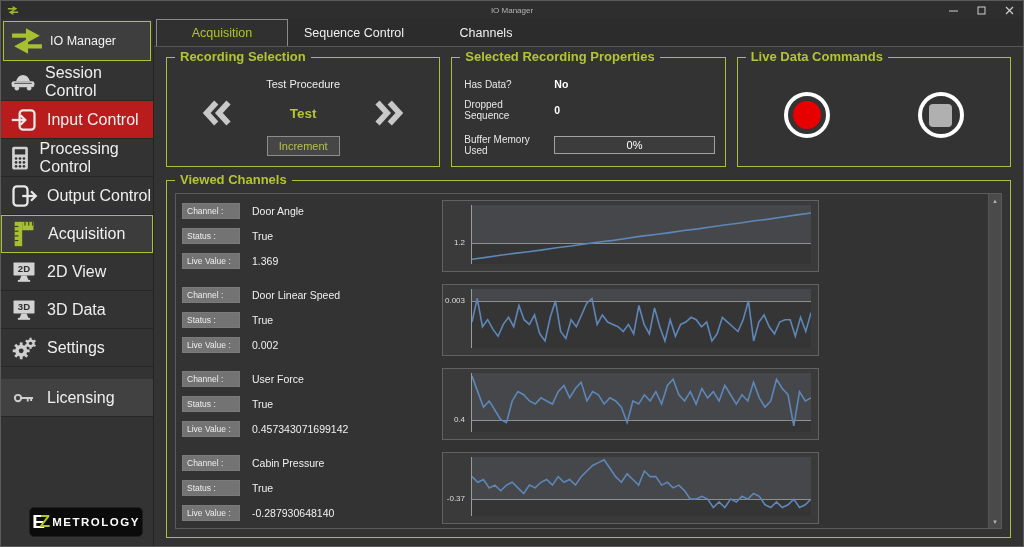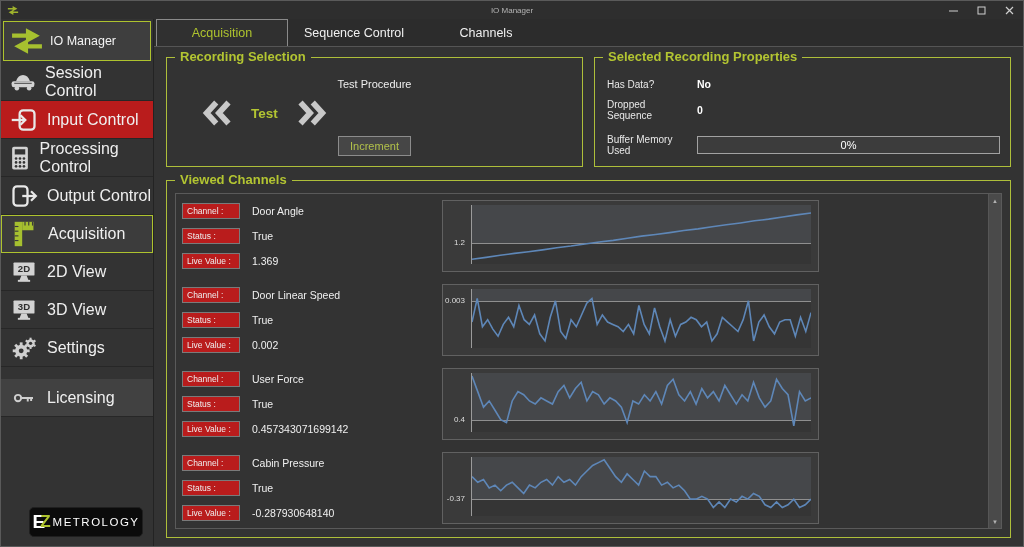--- a/index.html
+++ b/index.html
@@ -33,21 +33,21 @@
   .side-item .icn { width:46px; display:flex; justify-content:center; }
   .side-item .lbl { color:#efefef; font-size:16px; }
   .side-item.selected { background:#b91c1c; }
   .side-item.active-page { background:#3c3c3c; border:1px solid #aec32e; }
   .side-item.lighter { background:#414141;margin-top:12px; }
   .logo-box { position:absolute; left:28px; bottom:9px; width:114px; height:30px;
     background:#0b0b0b; border-radius:5px; border:1px solid #1f1f1f;
     display:flex; align-items:center; justify-content:center; }
   .logo-e { color:#ffffff; font-weight:bold; font-size:19px; }
   .logo-z { color:#aec32e; font-weight:bold; font-size:17px; margin-left:-5px; }
-  .logo-rest { color:#ffffff; font-weight:normal; font-size:11.5px; letter-spacing:1.5px; margin-left:2px; }
+  .logo-rest { color:#ffffff; font-weight:bold; font-size:11.5px; letter-spacing:1.5px; margin-left:2px; }
 
   
   .main { flex:1; display:flex; flex-direction:column; min-width:0; }
   .tabstrip { height:27px; background:#2c2c2c; display:flex; padding-left:2px; flex:0 0 auto; }
   .tab { width:132px; display:flex; align-items:center; justify-content:center;
     font-size:12.5px; color:#f0f0f0; }
   .tab.active { color:#aec32e; background:#303030; border:1px solid #8a8a8a; border-bottom:none; }
   .content { flex:1; border-top:1px solid #555555; padding:10px 12px 8px 12px;
     display:flex; flex-direction:column; min-height:0; }
 
@@ -55,22 +55,22 @@
   .groupbox { position:relative; border:1px solid #aebf3a; }
   .groupbox > .gb-title { position:absolute; top:-9px; left:8px; background:#333333;
     padding:0 5px; color:#b3c532; font-size:13px; font-weight:600; white-space:nowrap; }
   .toprow { display:flex; gap:11px; height:110px; flex:0 0 auto; }
   .toprow .groupbox { flex:1 1 0; }
 
   
   .rec-sel-inner { height:100%; display:flex; flex-direction:column; align-items:center;
     justify-content:space-between; padding:20px 0 10px 0; }
   .rec-field-label { font-size:11px; color:#eeeeee; }
-  .rec-mid { width:100%; display:flex; align-items:center; 
-    padding:0 34px;gap:16px; }
+  .rec-mid { width:100%; display:flex; align-items:center; justify-content:space-between;
+    padding:0 34px; }
   .rec-value { color:#b3c532; font-size:13.5px; font-weight:600; }
   .chev { display:flex; }
   .btn-increment { background:#464646; border:1px solid #8c8c8c; color:#b2c14a;
     font-size:11px; padding:3px 11px; }
 
   
   .props-inner { padding:20px 10px 0 12px; }
   .prop-row { display:flex; align-items:center; margin-bottom:9px; }
   .prop-label { width:82px; font-size:10px; color:#e8e8e8; }
   .prop-value { font-size:10.5px; color:#ffffff; font-weight:600; margin-left:8px; }
@@ -87,21 +87,21 @@
   .rec-dot { width:28px; height:28px; border-radius:50%; background:#e60000; }
   .stop-sq { width:23px; height:23px; border-radius:4px; background:#b0b0b0; }
 
   
   .viewed { margin-top:13px; flex:1; min-height:0; }
   .vc-panel { position:absolute; top:12px; left:8px; right:8px; bottom:8px;
     border:1px solid #5a5a5a; display:flex; }
   .vc-left { width:266px; padding:9px 0 0 6px; flex:0 0 auto; }
   .vc-block { height:72px; margin-bottom:12px; }
   .vc-row { display:flex; align-items:center; height:16px; margin-bottom:9px; }
-  .tag { width:58px; height:16px; background:#b91c1c; border:1px solid #7a7a7a;
+  .tag { width:58px; height:16px; background:#737373; border:1px solid #7a7a7a;
     color:#eeeeee; font-size:8.5px; display:flex; align-items:center; padding-left:4px;
     flex:0 0 auto; }
   .vc-val { margin-left:12px; font-size:10.5px; color:#f0f0f0; white-space:nowrap; }
 
   .vc-charts { width:377px; padding-top:6px; flex:0 0 auto; }
   .chartbox { height:72px; margin-bottom:12px; border:1px solid #616161; background:#3a3a3a;
     position:relative; }
   .plot { position:absolute; left:28px; right:7px; top:4px; bottom:7px;
     background:#353535; border-left:1px solid #9b9b9b; }
   .grid-band { position:absolute; left:0; right:0; top:0; background:#45474a; }
@@ -251,21 +251,21 @@
 
       <div class="side-item">
         <span class="icn">
           <svg width="30" height="28" viewBox="0 0 32 32">
             <rect x="4" y="5" width="24" height="15" rx="1" fill="#d2d2d2"></rect>
             <text x="16" y="16.5" font-size="11" font-weight="bold" fill="#2e2e2e" text-anchor="middle" font-family="Liberation Sans, sans-serif">3D</text>
             <path d="M13 20 h6 l2 5 h-10 z" fill="#d2d2d2"></path>
             <rect x="9" y="25" width="14" height="2.2" fill="#d2d2d2"></rect>
           </svg>
         </span>
-        <span class="lbl">3D View</span>
+        <span class="lbl">3D Data</span>
       </div>
 
       <div class="side-item">
         <span class="icn">
           <svg width="30" height="30" viewBox="0 0 32 32">
             <g fill="#cfcfcf">
               <rect x="11.5" y="10" width="3" height="4" transform="rotate(0 13 19)"></rect>
               <rect x="11.5" y="10" width="3" height="4" transform="rotate(45 13 19)"></rect>
               <rect x="11.5" y="10" width="3" height="4" transform="rotate(90 13 19)"></rect>
               <rect x="11.5" y="10" width="3" height="4" transform="rotate(135 13 19)"></rect>
@@ -360,20 +360,31 @@
               </div>
               <div class="prop-row buffer">
                 <span class="prop-label">Buffer Memory Used</span>
                 <span class="progressbar">
                   <span>0%</span>
                 </span>
               </div>
             </div>
           </div>
 
+          <div class="groupbox">
+            <span class="gb-title">Live Data Commands</span>
+            <div class="live-inner">
+              <span class="ring-btn">
+                <span class="rec-dot"></span>
+              </span>
+              <span class="ring-btn">
+                <span class="stop-sq"></span>
+              </span>
+            </div>
+          </div>
         </div>
 
         <div class="groupbox viewed" style="position:relative;">
           <span class="gb-title">Viewed Channels</span>
           <div class="vc-panel">
 
             <div class="vc-left">
 
               <div class="vc-block">
                 <div class="vc-row">

